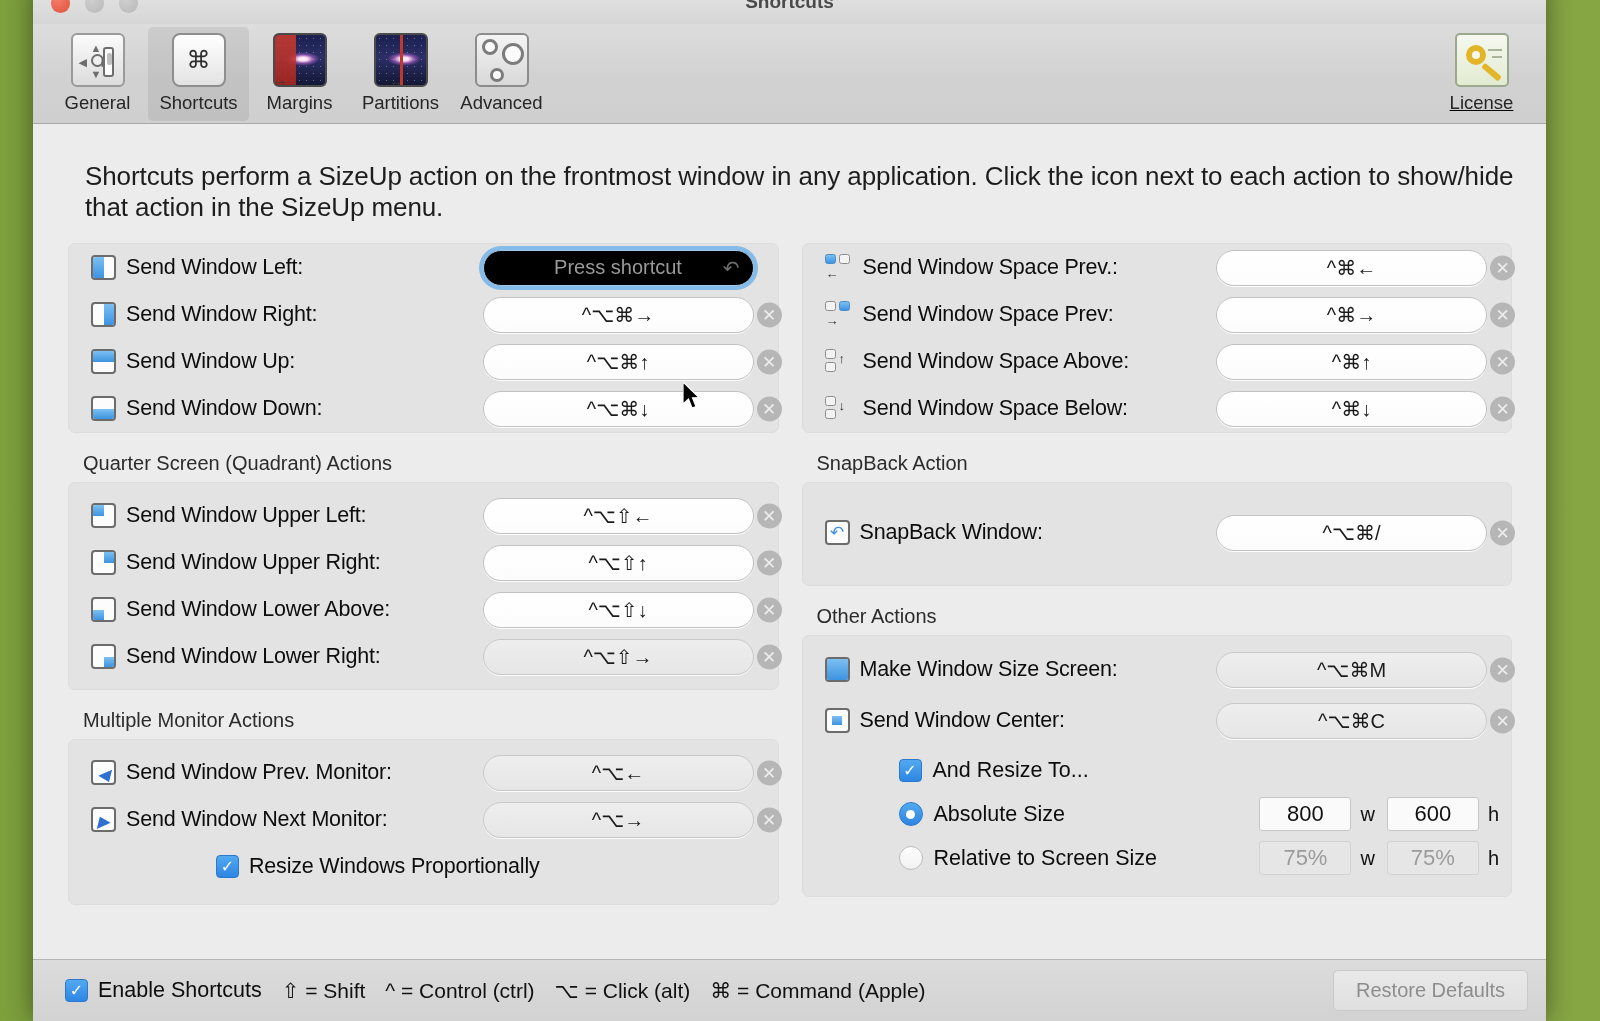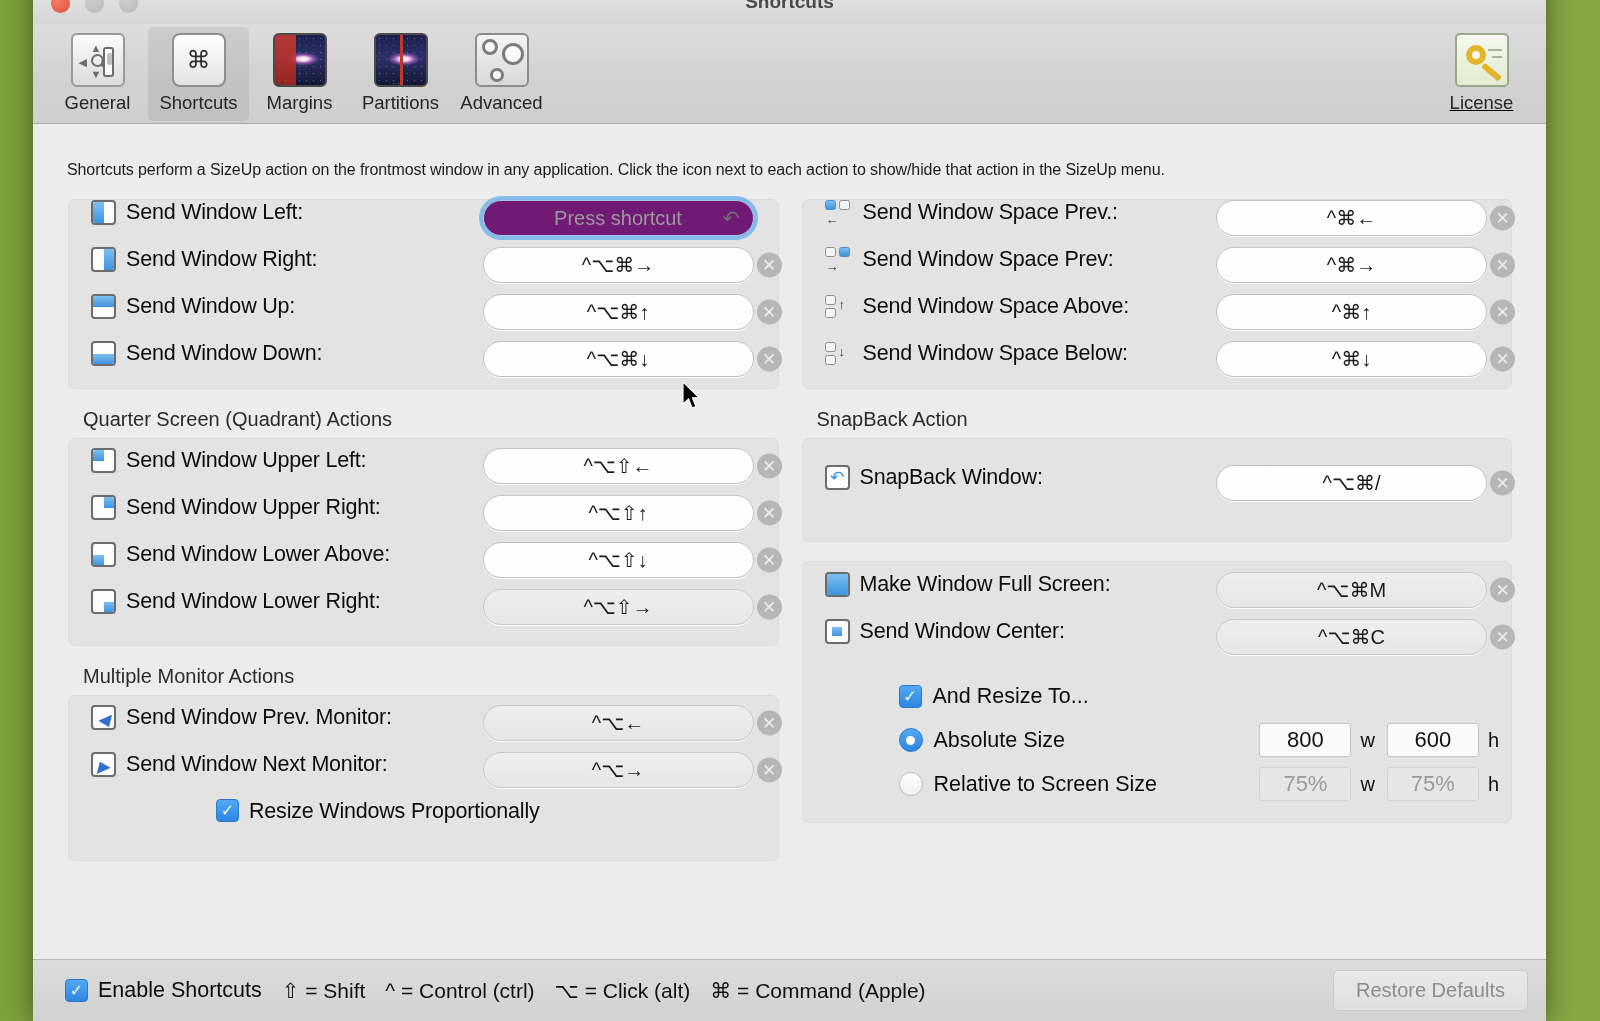--- a/index.html
+++ b/index.html
@@ -115,22 +115,22 @@
 
   
   #content {
     flex: 1 1 auto;
     background: #ececec;
     padding: 0 0 0 0;
     position: relative;
     overflow: hidden;
   }
   #intro {
-    font-size: 16px; color: #1d1d1d;
-    padding: 37px 30px 0 34px;
+    font-size: 26px; color: #1d1d1d;
+    padding: 37px 30px 0 52px;
     letter-spacing: -0.1px;
   }
   #columns {
     display: flex; gap: 23px;
     padding: 20px 34px 0 35px;
   }
   .col { width: 712px; }
 
   .group-title {
     font-size: 20px; color: #2b2b2b;
@@ -138,21 +138,21 @@
   }
   .group-box {
     background: #e3e3e3;
     border-radius: 7px;
     border: 1px solid #dcdcdc;
   }
   .spacer { height: 19px; }
 
   
   .row {
-    display: flex; align-items: flex-start;
+    display: flex; align-items: center;
     height: 47px;
     padding: 0 24px 0 22px;
   }
   .row .act-label {
     font-size: 21.5px; color: #0d0d0d;
     white-space: nowrap; margin-left: 10px;
     letter-spacing: -0.2px;
   }
   .row .grow { flex: 1 1 auto; }
 
@@ -208,21 +208,21 @@
     display: flex; align-items: center; justify-content: center;
     font-size: 20px; color: #1a1a1a;
     position: relative;
     box-shadow: 0 1px 0 rgba(255,255,255,0.9);
   }
   .sc-field.dim {
     background: linear-gradient(180deg,#eeeeee,#e6e6e6);
     border-color: #c8c8c8;
   }
   .sc-field.focused {
-    background: #701a75;
+    background: #000000;
     border: 1px solid #9fc8ea;
     box-shadow: 0 0 0 4px rgba(106,176,234,0.78);
     color: #9a9a9a;
   }
   .sc-clear {
     position: absolute; right: -28px; top: 50%; transform: translateY(-50%);
     width: 25px; height: 25px; border-radius: 50%;
     background: #b6b6b6; color: #ececec;
     font-size: 17px; line-height: 25px; text-align: center;
     font-family: "DejaVu Sans", sans-serif;
@@ -561,26 +561,27 @@
             <span class="grow"></span>
             <span class="sc-wrap">
               <span class="sc-field">^⌥⌘/</span>
               <span class="sc-clear">✕</span>
             </span>
           </div>
         </div>
 
         <div class="spacer"></div>
 
+        <div class="group-title">Other Actions</div>
         <div class="group-box" style="padding:10px 0 16px 0;">
           <div class="row">
             <span class="mini">
                 <i class="fill full"></i>
               </span>
-            <span class="act-label">Make Window Full Screen:</span>
+            <span class="act-label">Make Window Size Screen:</span>
             <span class="grow"></span>
             <span class="sc-wrap">
               <span class="sc-field dim">^⌥⌘M</span>
               <span class="sc-clear">✕</span>
             </span>
           </div>
           <div class="row" style="height:55px;">
             <span class="mini">
                 <i class="fill centerdot"></i>
               </span>

